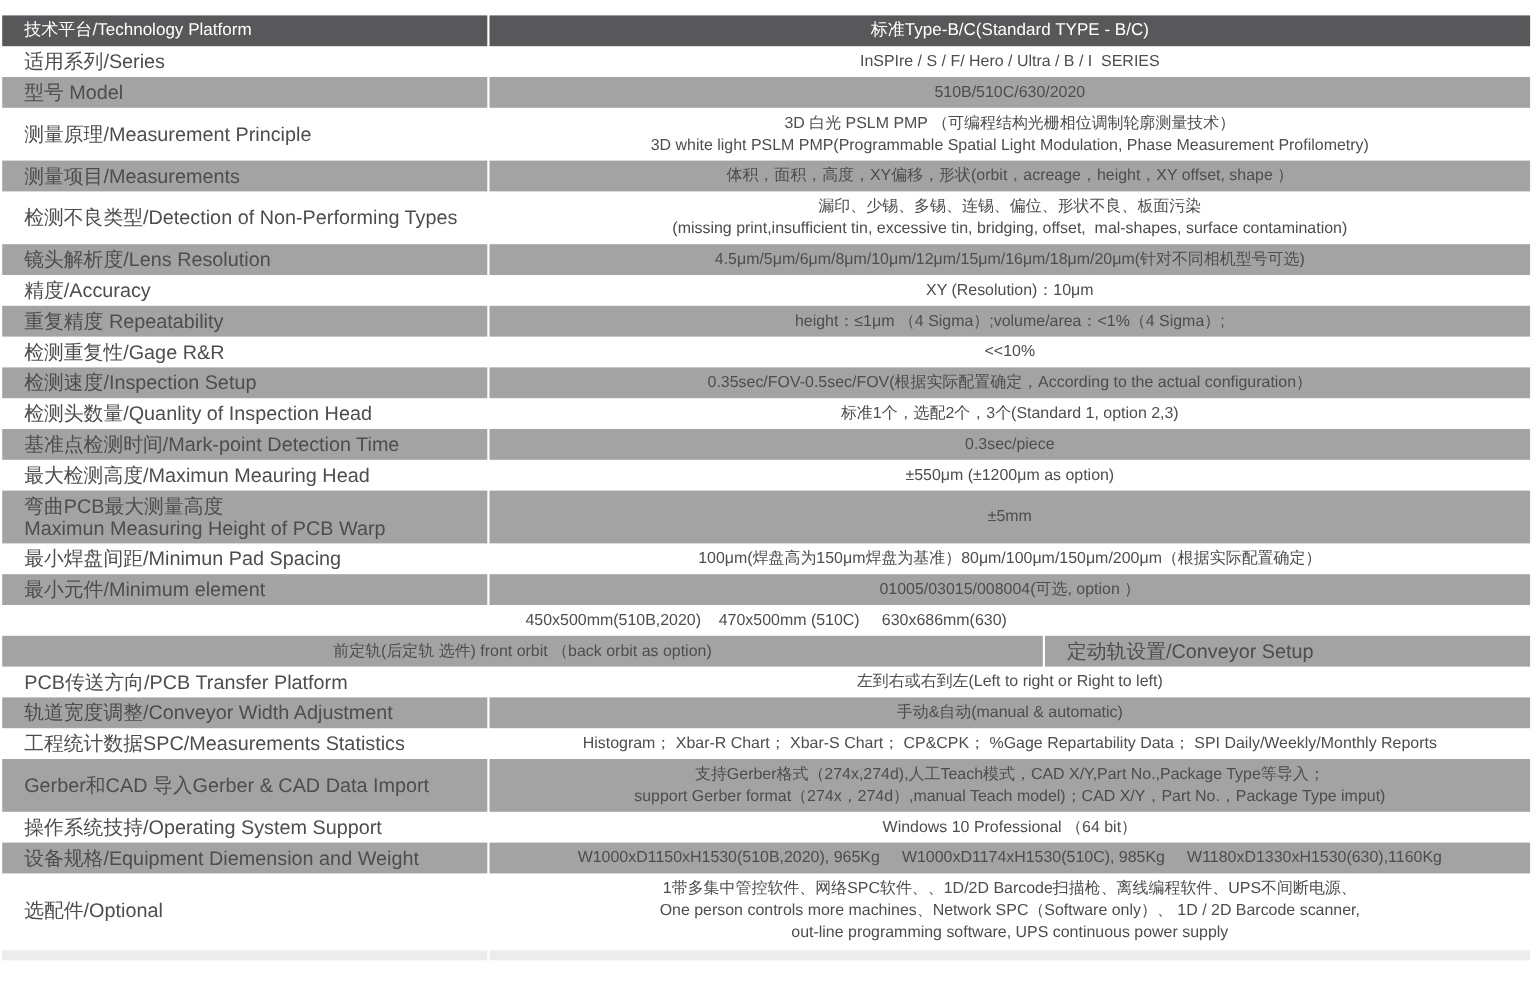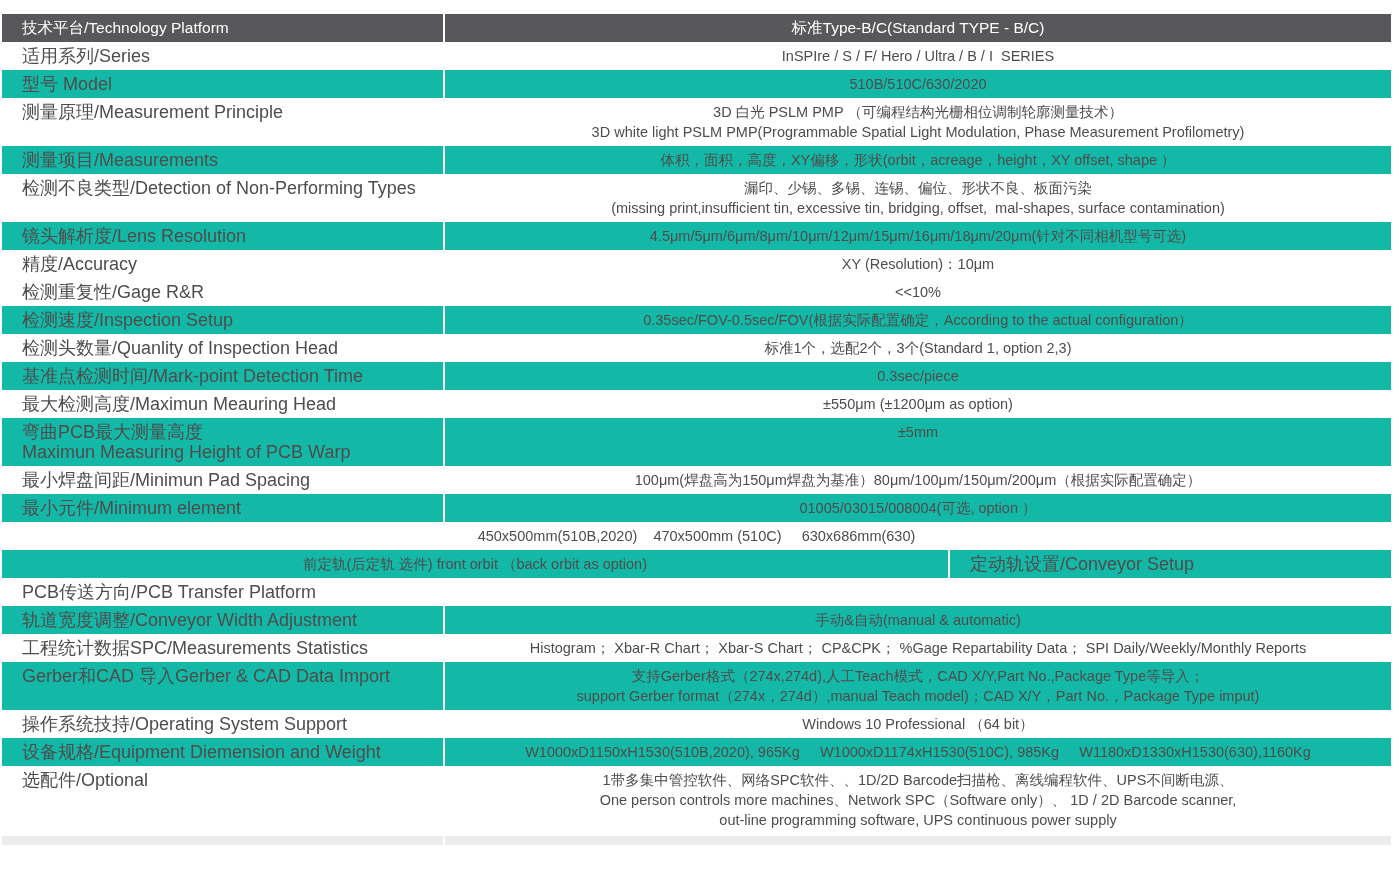--- a/index.html
+++ b/index.html
@@ -5,35 +5,35 @@
   * { box-sizing: border-box; margin: 0; padding: 0; }
   html, body {
     width: 1399px; height: 893px;
     background: #ffffff;
     font-family: "Liberation Sans", "DejaVu Sans", sans-serif;
     color: #4d4d4d;
     overflow: hidden;
   }
   .spec-table { padding: 14px 8px 0 2px; }
   .row { display: flex; gap: 2px; min-height: 28px; margin-bottom: 0; }
-  .cell { display: flex; flex-direction: column; }
+  .cell { display: flex; flex-direction: column; justify-content: center; }
   .label-cell {
     flex: 0 0 441px; width: 441px;
     padding: 4px 10px 4px 20px;
     font-size: 18px; line-height: 20px;
     text-align: left;
   }
   .value-cell {
     flex: 1;
     padding: 4px 32px;
     font-size: 14.5px; line-height: 20px;
     text-align: center;
   }
   .value-cell div, .label-cell div { white-space: pre-wrap; }
-  .shaded .cell { background: #14b8a6; }
+  .shaded .cell { background: #a3a3a3; }
   .header-row .cell { background: #58585a; color: #ffffff; }
   .header-row .label-cell { font-size: 15.5px; }
   .header-row .value-cell { font-size: 15.5px; }
   .partial-row { min-height: 9px; height: 9px; margin-top: 2px; }
   .partial-row .cell { background: #ececec; }
 </style>
 </head>
 <body>
 
 <div class="spec-table">
@@ -98,20 +98,28 @@
         </div>
       </div>
       <div class="row">
         <div class="cell label-cell">
           <div>精度/Accuracy</div>
         </div>
         <div class="cell value-cell">
           <div>XY (Resolution)：10μm</div>
         </div>
       </div>
+      <div class="row shaded">
+        <div class="cell label-cell">
+          <div>重复精度 Repeatability</div>
+        </div>
+        <div class="cell value-cell">
+          <div>height：≤1μm （4 Sigma）;volume/area：&lt;1%（4 Sigma）;</div>
+        </div>
+      </div>
       <div class="row">
         <div class="cell label-cell">
           <div>检测重复性/Gage R&amp;R</div>
         </div>
         <div class="cell value-cell">
           <div>&lt;&lt;10%</div>
         </div>
       </div>
       <div class="row shaded">
         <div class="cell label-cell">
@@ -179,20 +187,23 @@
         <div class="cell value-cell">
           <div>前定轨(后定轨 选件) front orbit （back orbit as option)</div>
         </div>
         <div class="cell label-cell">
           <div>定动轨设置/Conveyor Setup</div>
         </div>
       </div>
       <div class="row">
         <div class="cell label-cell">
           <div>PCB传送方向/PCB Transfer Platform</div>
+        </div>
+        <div class="cell value-cell">
+          <div>左到右或右到左(Left to right or Right to left)</div>
         </div>
       </div>
       <div class="row shaded">
         <div class="cell label-cell">
           <div>轨道宽度调整/Conveyor Width Adjustment</div>
         </div>
         <div class="cell value-cell">
           <div>手动&amp;自动(manual &amp; automatic)</div>
         </div>
       </div>

